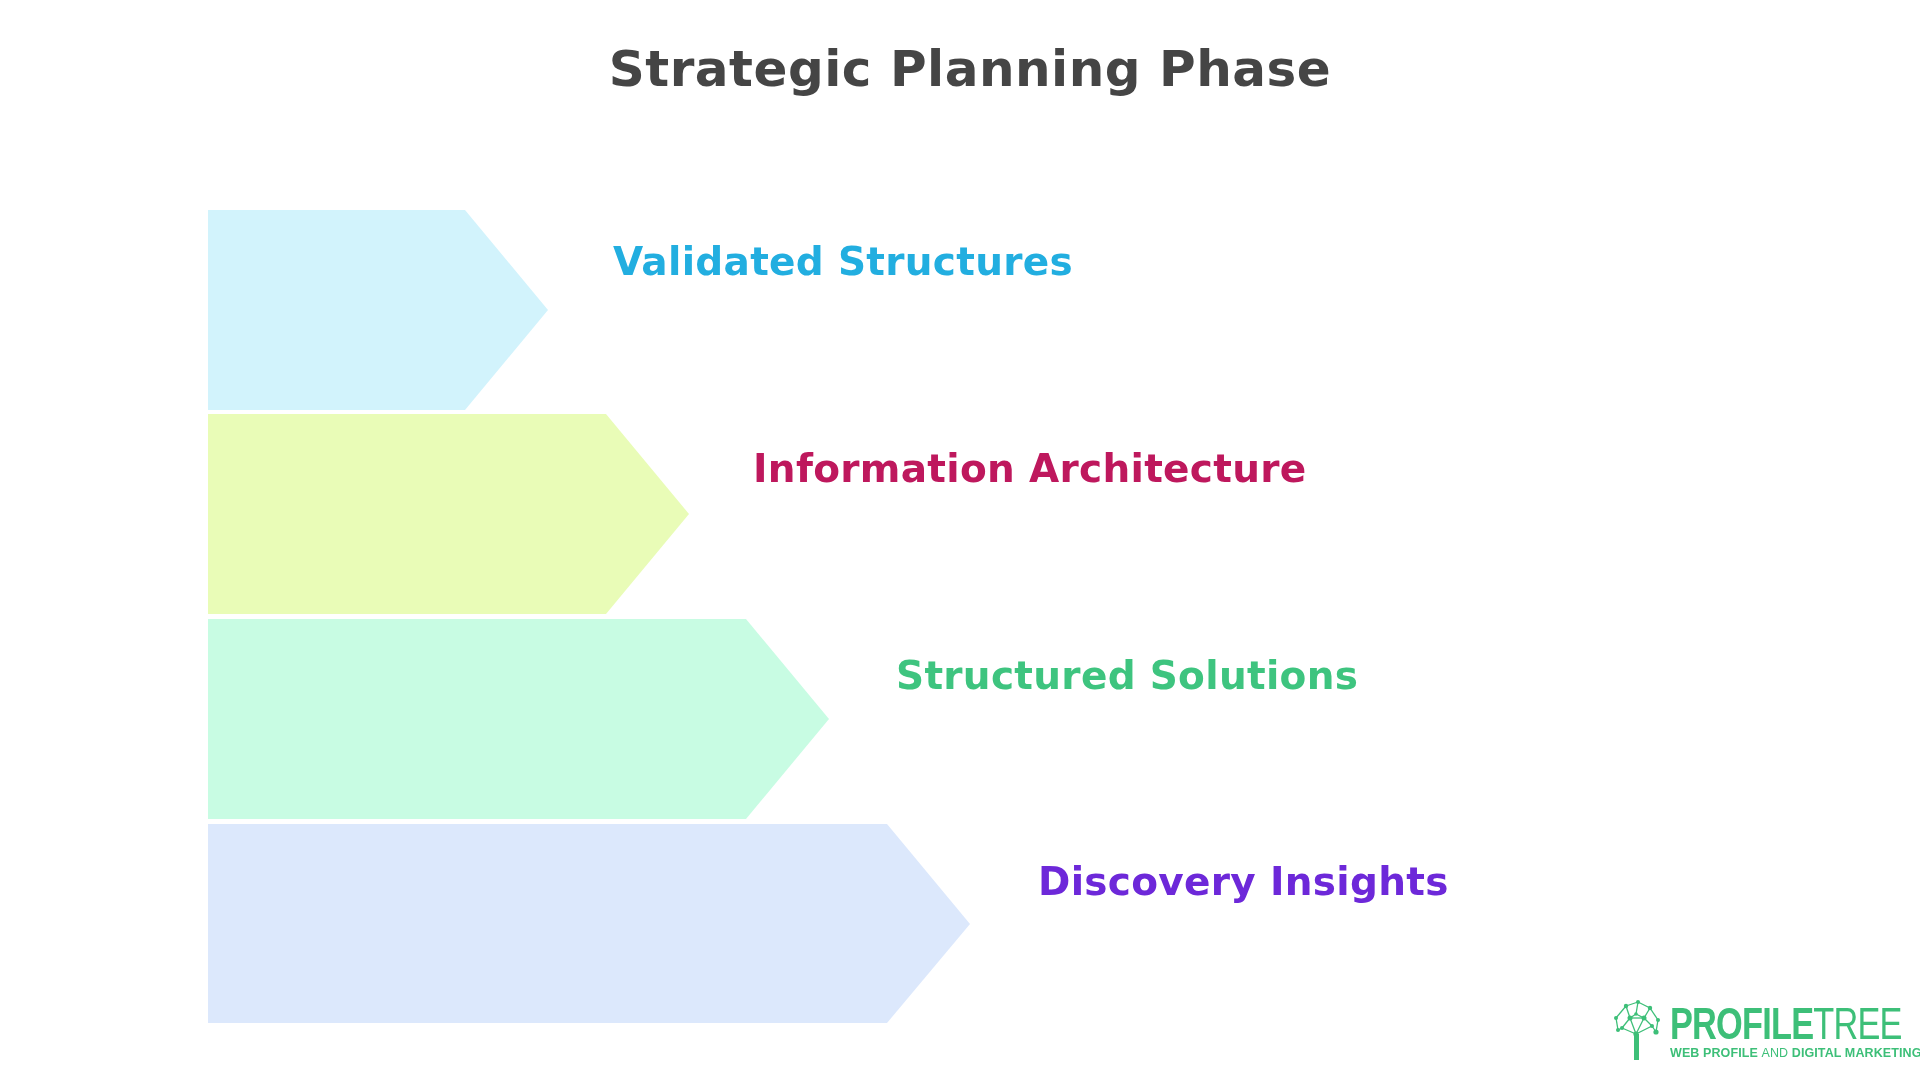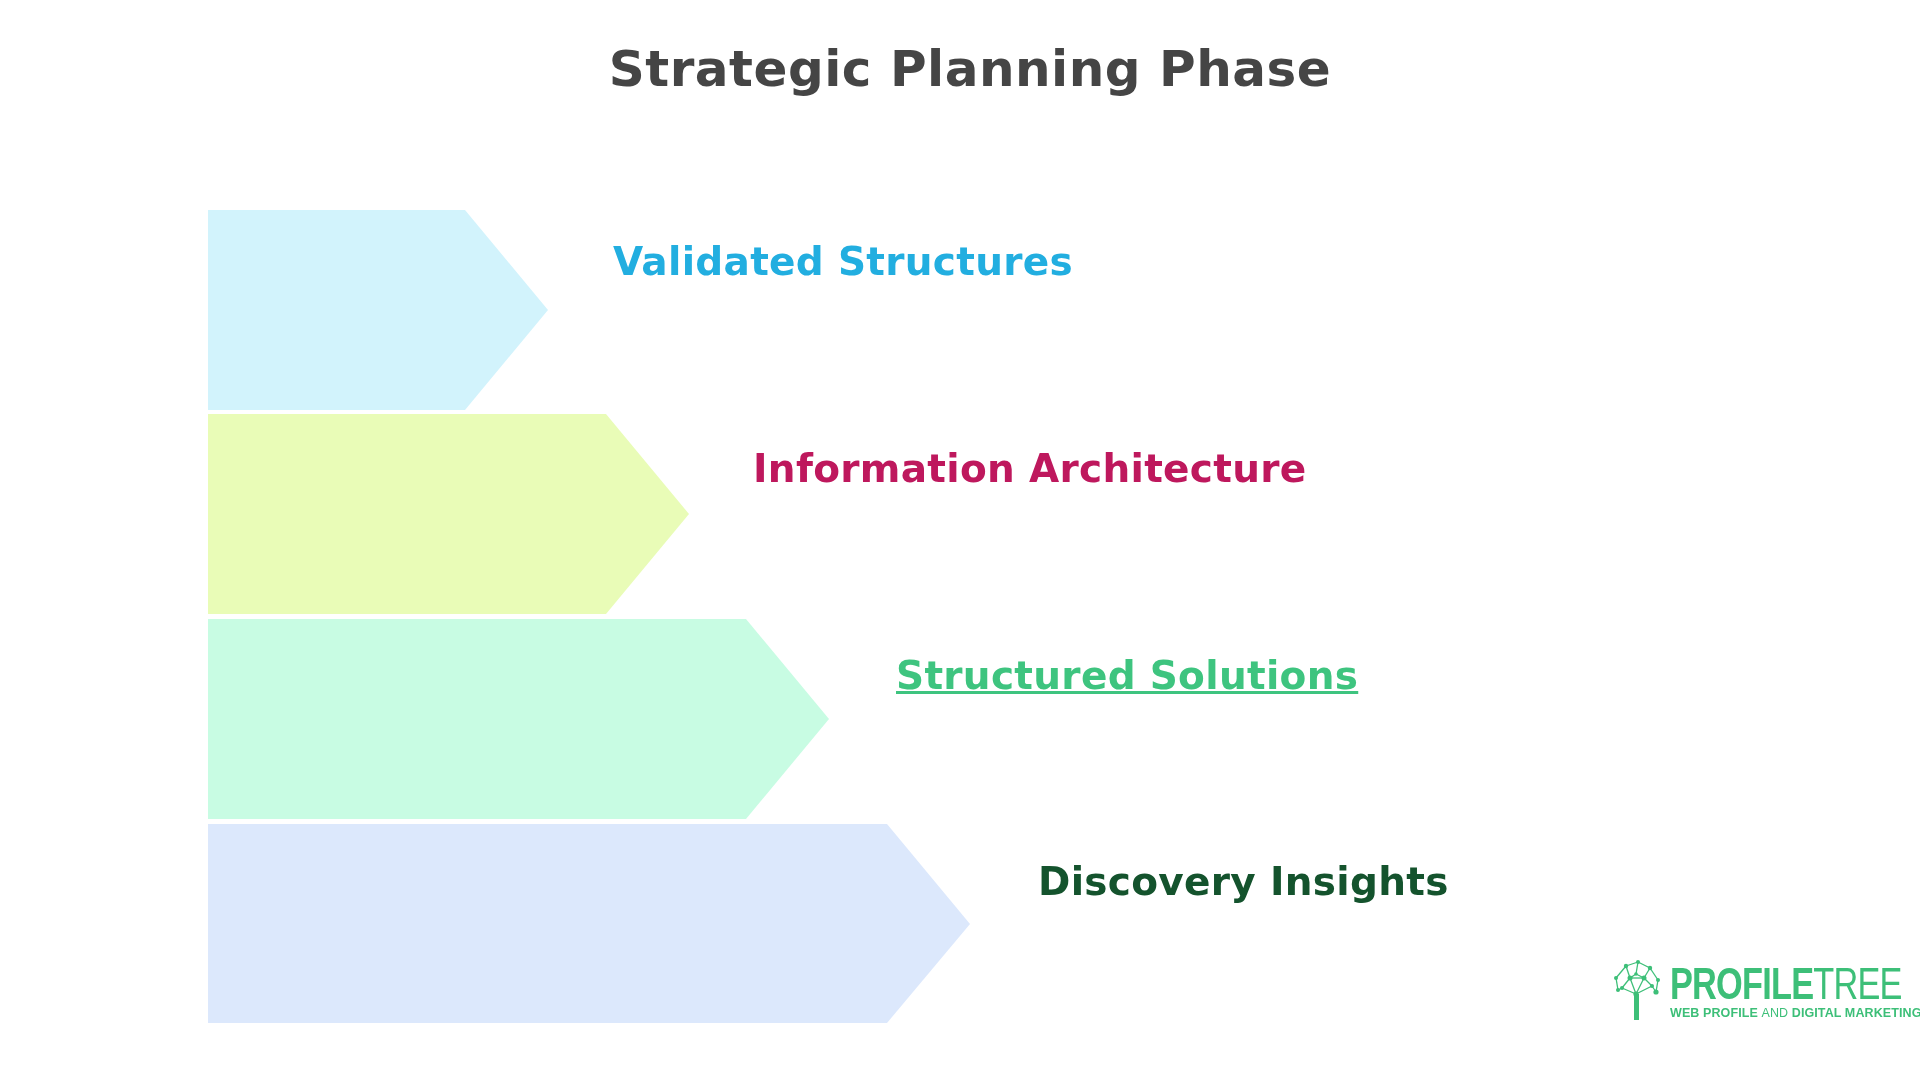--- a/index.html
+++ b/index.html
@@ -4,21 +4,21 @@
 <style>
   html, body { margin:0; padding:0; }
   body { width:1920px; height:1080px; background:#ffffff; position:relative; overflow:hidden;
          font-family:"DejaVu Sans", sans-serif; color:#444444; }
   .title { position:absolute; left:0; width:1940px; top:40px; text-align:center;
            font-size:50px; font-weight:bold; color:#454545; letter-spacing:0.5px; }
   svg.arrows { position:absolute; left:0; top:0; }
   .block { position:absolute;text-align:right; }
   .heading { font-size:39px; font-weight:bold; line-height:48px; white-space:nowrap; letter-spacing:0.3px; }
   .desc { font-size:29px; line-height:39px; color:#454545; margin-top:28px; width:590px; }
-  .logo { position:absolute; left:1608px; top:958px; width:300px; height:64px; }
+  .logo { position:absolute; left:1608px; top:998px; width:300px; height:64px; }
   .logo-word { position:absolute; left:62px; top:4px; font-family:"Liberation Sans", sans-serif;
                font-size:44px; line-height:44px; color:#3dbf78; letter-spacing:-1px; white-space:nowrap;
                transform:scaleX(0.78); transform-origin:left top; }
   .logo-word .bold { font-weight:bold; }
   .logo-word .thin { font-weight:normal; }
   .logo-tag { position:absolute; left:62px; top:49px; font-family:"Liberation Sans", sans-serif;
               font-size:12.5px; line-height:13px; color:#3dbf78; white-space:nowrap; font-weight:bold;
               letter-spacing:0.1px; }
   .logo-tag .lt { font-weight:normal;margin-top:20px; }
   .logo-icon { position:absolute; left:0; top:0; }
@@ -37,25 +37,25 @@
 
 <div class="block" style="left:613px; top:238px;">
   <div class="heading" style="color:#22aee0;">Validated Structures</div>
 </div>
 
 <div class="block" style="left:753px; top:445px;">
   <div class="heading" style="color:#be185d;">Information Architecture</div>
 </div>
 
 <div class="block" style="left:896px; top:652px;">
-  <div class="heading" style="color:#3ec47f;text-decoration:underline;">Structured Solutions</div>
+  <div class="heading" style="color:#3ec47f;">Structured Solutions</div>
 </div>
 
 <div class="block" style="left:1038px; top:858px;">
-  <div class="heading" style="color:#14532d;">Discovery Insights</div>
+  <div class="heading" style="color:#6d28d9;">Discovery Insights</div>
 </div>
 
 <div class="logo">
   <svg class="logo-icon" width="58" height="64" viewBox="0 0 58 64">
     <g stroke="#3dbf78" stroke-width="1.3" fill="none">
       <line x1="8" y1="20" x2="18" y2="8"></line>
         <line x1="18" y1="8" x2="30" y2="4"></line>
         <line x1="30" y1="4" x2="42" y2="10"></line>
       <line x1="42" y1="10" x2="50" y2="22"></line>
         <line x1="50" y1="22" x2="48" y2="34"></line>

